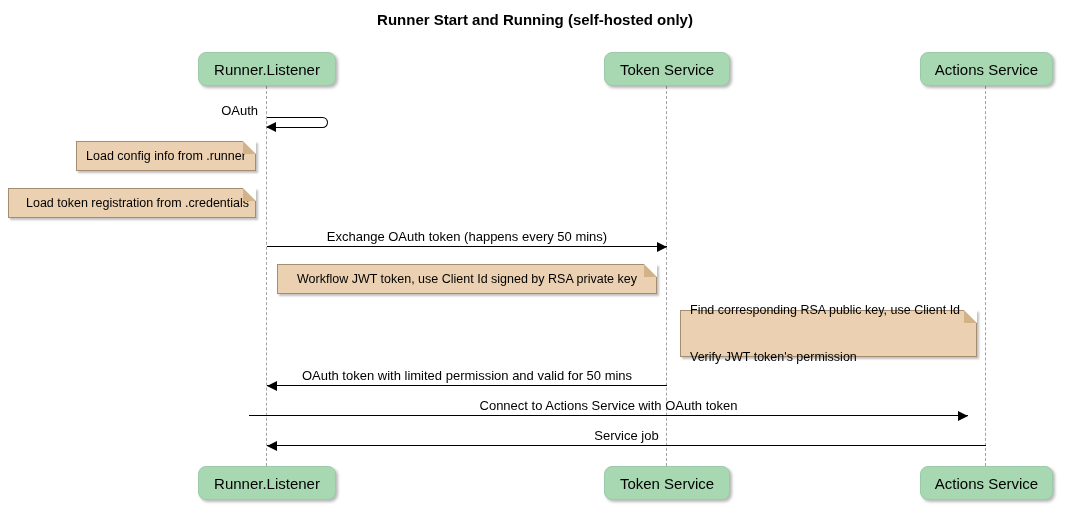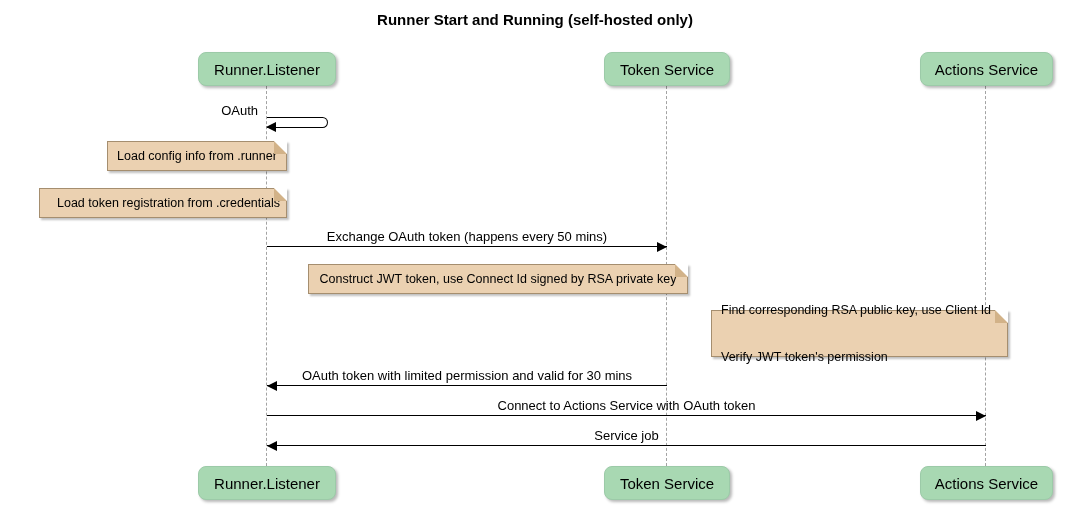--- a/index.html
+++ b/index.html
@@ -47,21 +47,20 @@
     border: 1px solid #a58e6f;
     box-shadow: 2px 2px 2px rgba(0,0,0,0.25);
     box-sizing: border-box;
     display: flex;
     flex-direction: column;
     justify-content: center;
     padding: 0 9px;
     font-size: 12.5px;
     line-height: 1.5;
     white-space: nowrap;
-    margin-left: 31px;
   }
   .note::before {
     content: "";
     position: absolute;
     top: -1px; right: -1px;
     width: 0; height: 0;
     border-style: solid;
     border-width: 0 13px 13px 0;
     border-color: #ffffff #ffffff #d2b288 #d2b288;
   }
@@ -124,21 +123,21 @@
   #p-actions-top { left: 920px; top: 52px;  width: 133px; }
   #p-runner-bot  { left: 198px; top: 466px; width: 138px; }
   #p-token-bot   { left: 604px; top: 466px; width: 126px; }
   #p-actions-bot { left: 920px; top: 466px; width: 133px; }
   #note-0 { left: 76px;  top: 141px; width: 180px; height: 30px; align-items: center; }
   #note-1 { left: 8px;   top: 188px; width: 248px; height: 30px; align-items: center; padding-left: 20px; }
   #note-2 { left: 277px; top: 264px; width: 380px; height: 30px; align-items: center; }
   #note-3 { left: 680px; top: 310px; width: 297px; height: 47px; align-items: flex-start; gap: 28px; }
   #msg-0 { left: 267px; top: 229px; width: 400px; }
   #msg-1 { left: 267px; top: 368px; width: 400px; }
-  #msg-2 { left: 267px; top: 398px; width: 719px; }
+  #msg-2 { left: 249px; top: 398px; width: 719px; }
   #msg-3 { left: 267px; top: 428px; width: 719px; }
 </style>
 </head>
 <body>
 
 <div id="canvas">
 
   <div class="title">Runner Start and Running (self-hosted only)</div>
 
   <div class="lifeline" id="lifeline-runner"></div>
@@ -153,34 +152,34 @@
   <div class="self-call"></div>
   <div class="self-arrowhead"></div>
 
   <div class="note" id="note-0">
     <span>Load config info from .runner</span>
   </div>
   <div class="note" id="note-1">
     <span>Load token registration from .credentials</span>
   </div>
   <div class="note" id="note-2">
-    <span>Construct JWT token, use Connect Id signed by RSA private key</span>
+    <span>Workflow JWT token, use Client Id signed by RSA private key</span>
   </div>
   <div class="note" id="note-3">
     <span>Find corresponding RSA public key, use Client Id</span>
     <span>Verify JWT token's permission</span>
   </div>
 
   <div class="msg" id="msg-0">
     <div class="lbl">Exchange OAuth token (happens every 50 mins)</div>
     <div class="line"></div>
     <div class="ah ah-right"></div>
   </div>
   <div class="msg" id="msg-1">
-    <div class="lbl">OAuth token with limited permission and valid for 30 mins</div>
+    <div class="lbl">OAuth token with limited permission and valid for 50 mins</div>
     <div class="line"></div>
     <div class="ah ah-left"></div>
   </div>
   <div class="msg" id="msg-2">
     <div class="lbl">Connect to Actions Service with OAuth token</div>
     <div class="line"></div>
     <div class="ah ah-right"></div>
   </div>
   <div class="msg" id="msg-3">
     <div class="lbl">Service job</div>

